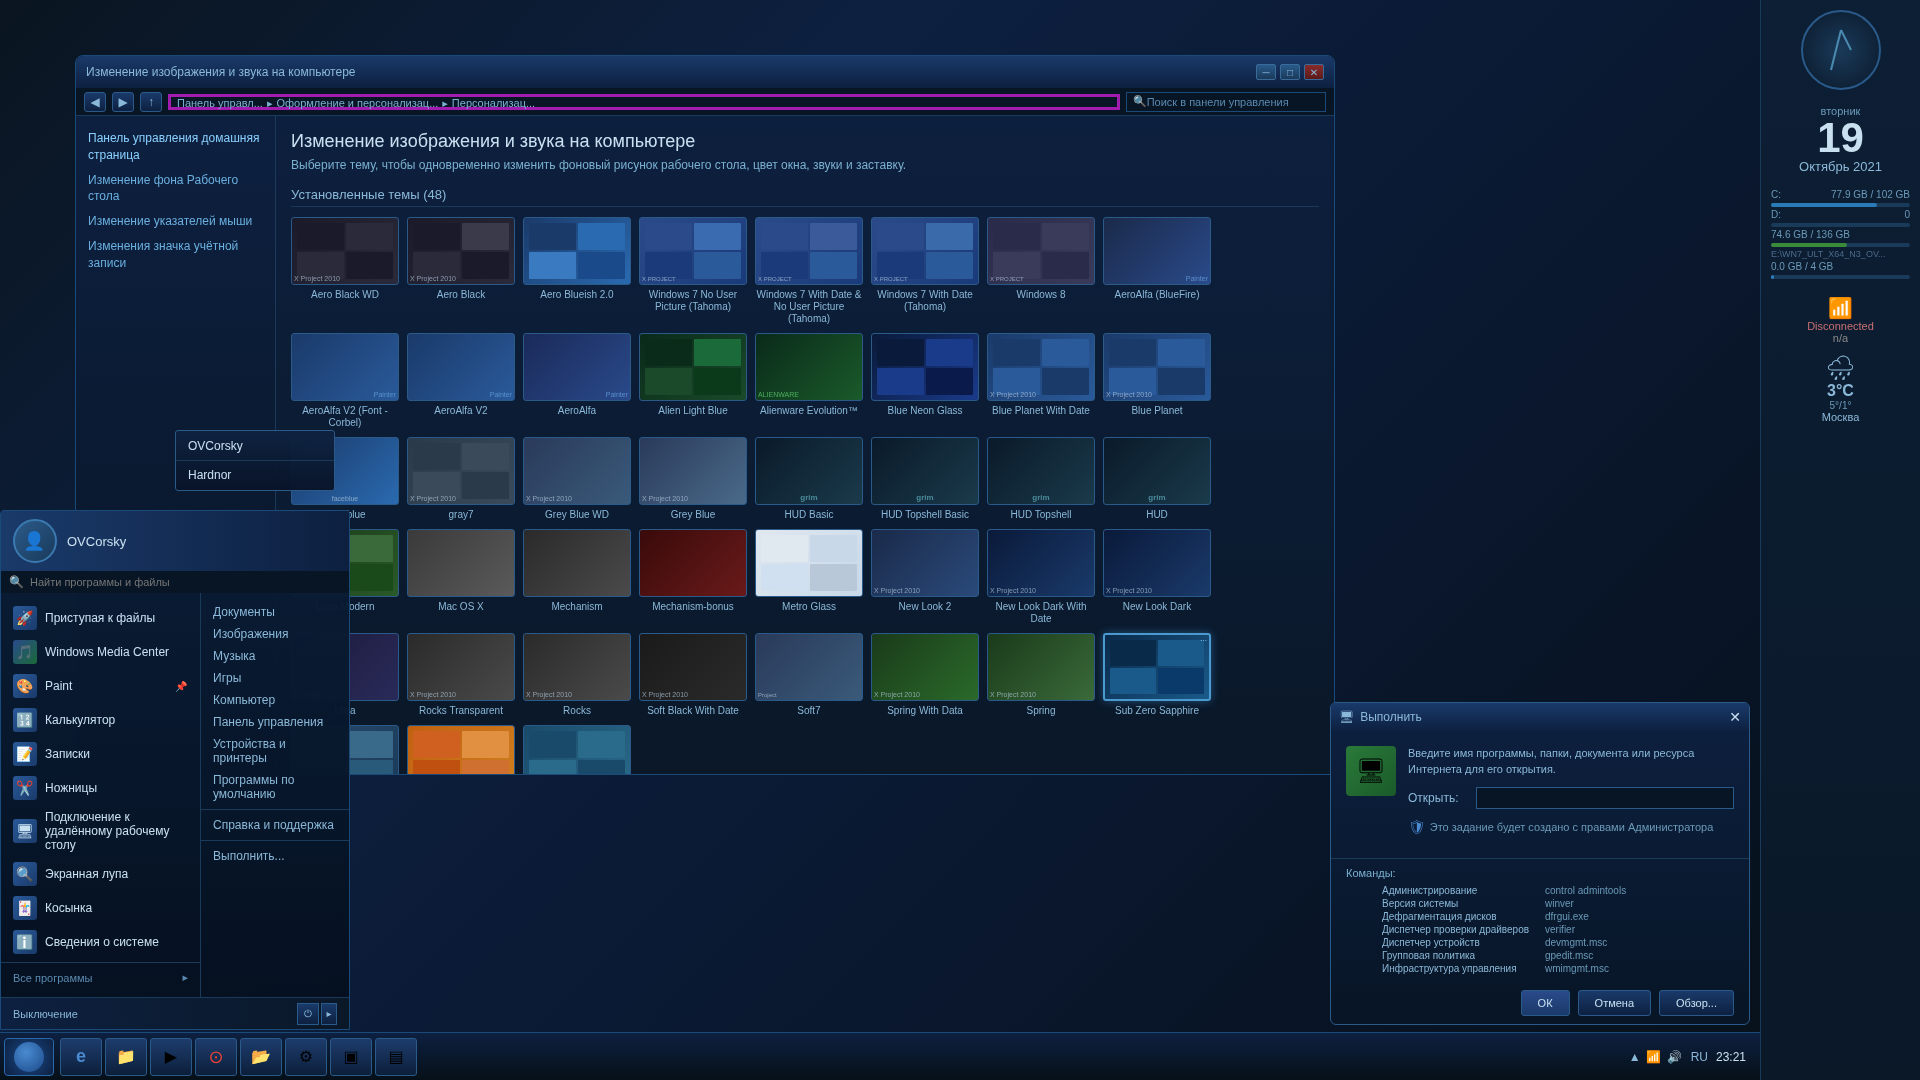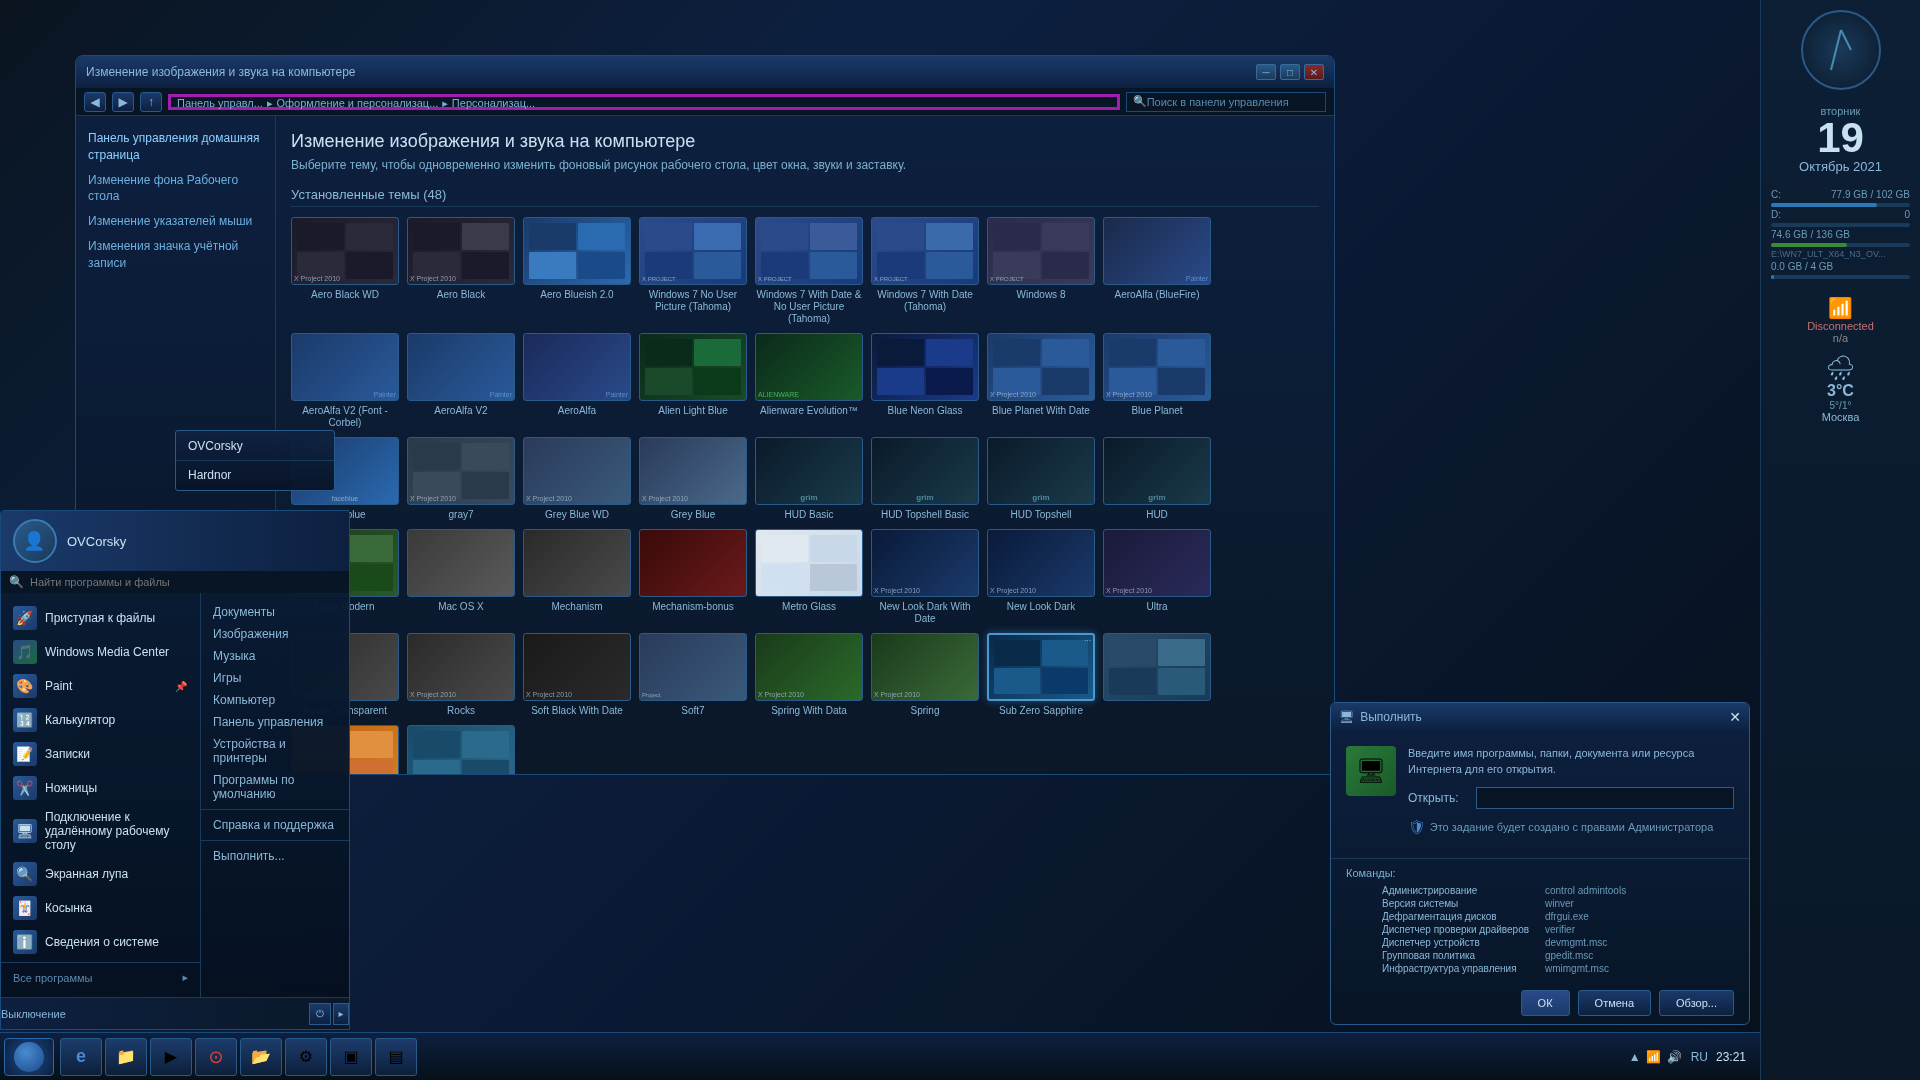--- a/index.html
+++ b/index.html
@@ -365,21 +365,21 @@
       cursor: pointer;
     }
 
     .start-bottom {
       height: 36px;
       background: linear-gradient(90deg, #0d2040, #0a1828);
       border-top: 1px solid #1a3a5a;
       display: flex;
       align-items: center;
       justify-content: space-between;
-      padding: 0 0;
+      padding: 0 12px;
     }
 
     
     .taskbar {
       position: absolute;
       bottom: 0;
       left: 0;
       right: 160px;
       height: 48px;
       background: linear-gradient(180deg, #0d2040 0%, #061018 100%);
@@ -933,20 +933,26 @@
               <div class="theme-thumb-inner">
                 <div class="thumb-cell" style="background:#e0e8f0"></div>
                 <div class="thumb-cell" style="background:#c8d8e8"></div>
                 <div class="thumb-cell" style="background:#d0e0f0"></div>
                 <div class="thumb-cell" style="background:#b8c8d8"></div>
               </div>
             </div>
             <div class="theme-name">Metro Glass</div>
           </div>
 
+          <div class="theme-item">
+            <div class="theme-thumb" style="background:linear-gradient(135deg,#1a2a4a,#2a4a7a)">
+              <span class="badge-label">X Project 2010</span>
+            </div>
+            <div class="theme-name">New Look 2</div>
+          </div>
 
           <div class="theme-item">
             <div class="theme-thumb" style="background:linear-gradient(135deg,#0a1a3a,#1a3a6a)">
               <span class="badge-label">X Project 2010</span>
             </div>
             <div class="theme-name">New Look Dark With Date</div>
           </div>
 
           <div class="theme-item">
             <div class="theme-thumb" style="background:linear-gradient(135deg,#0a1a3a,#1a3a6a)">

